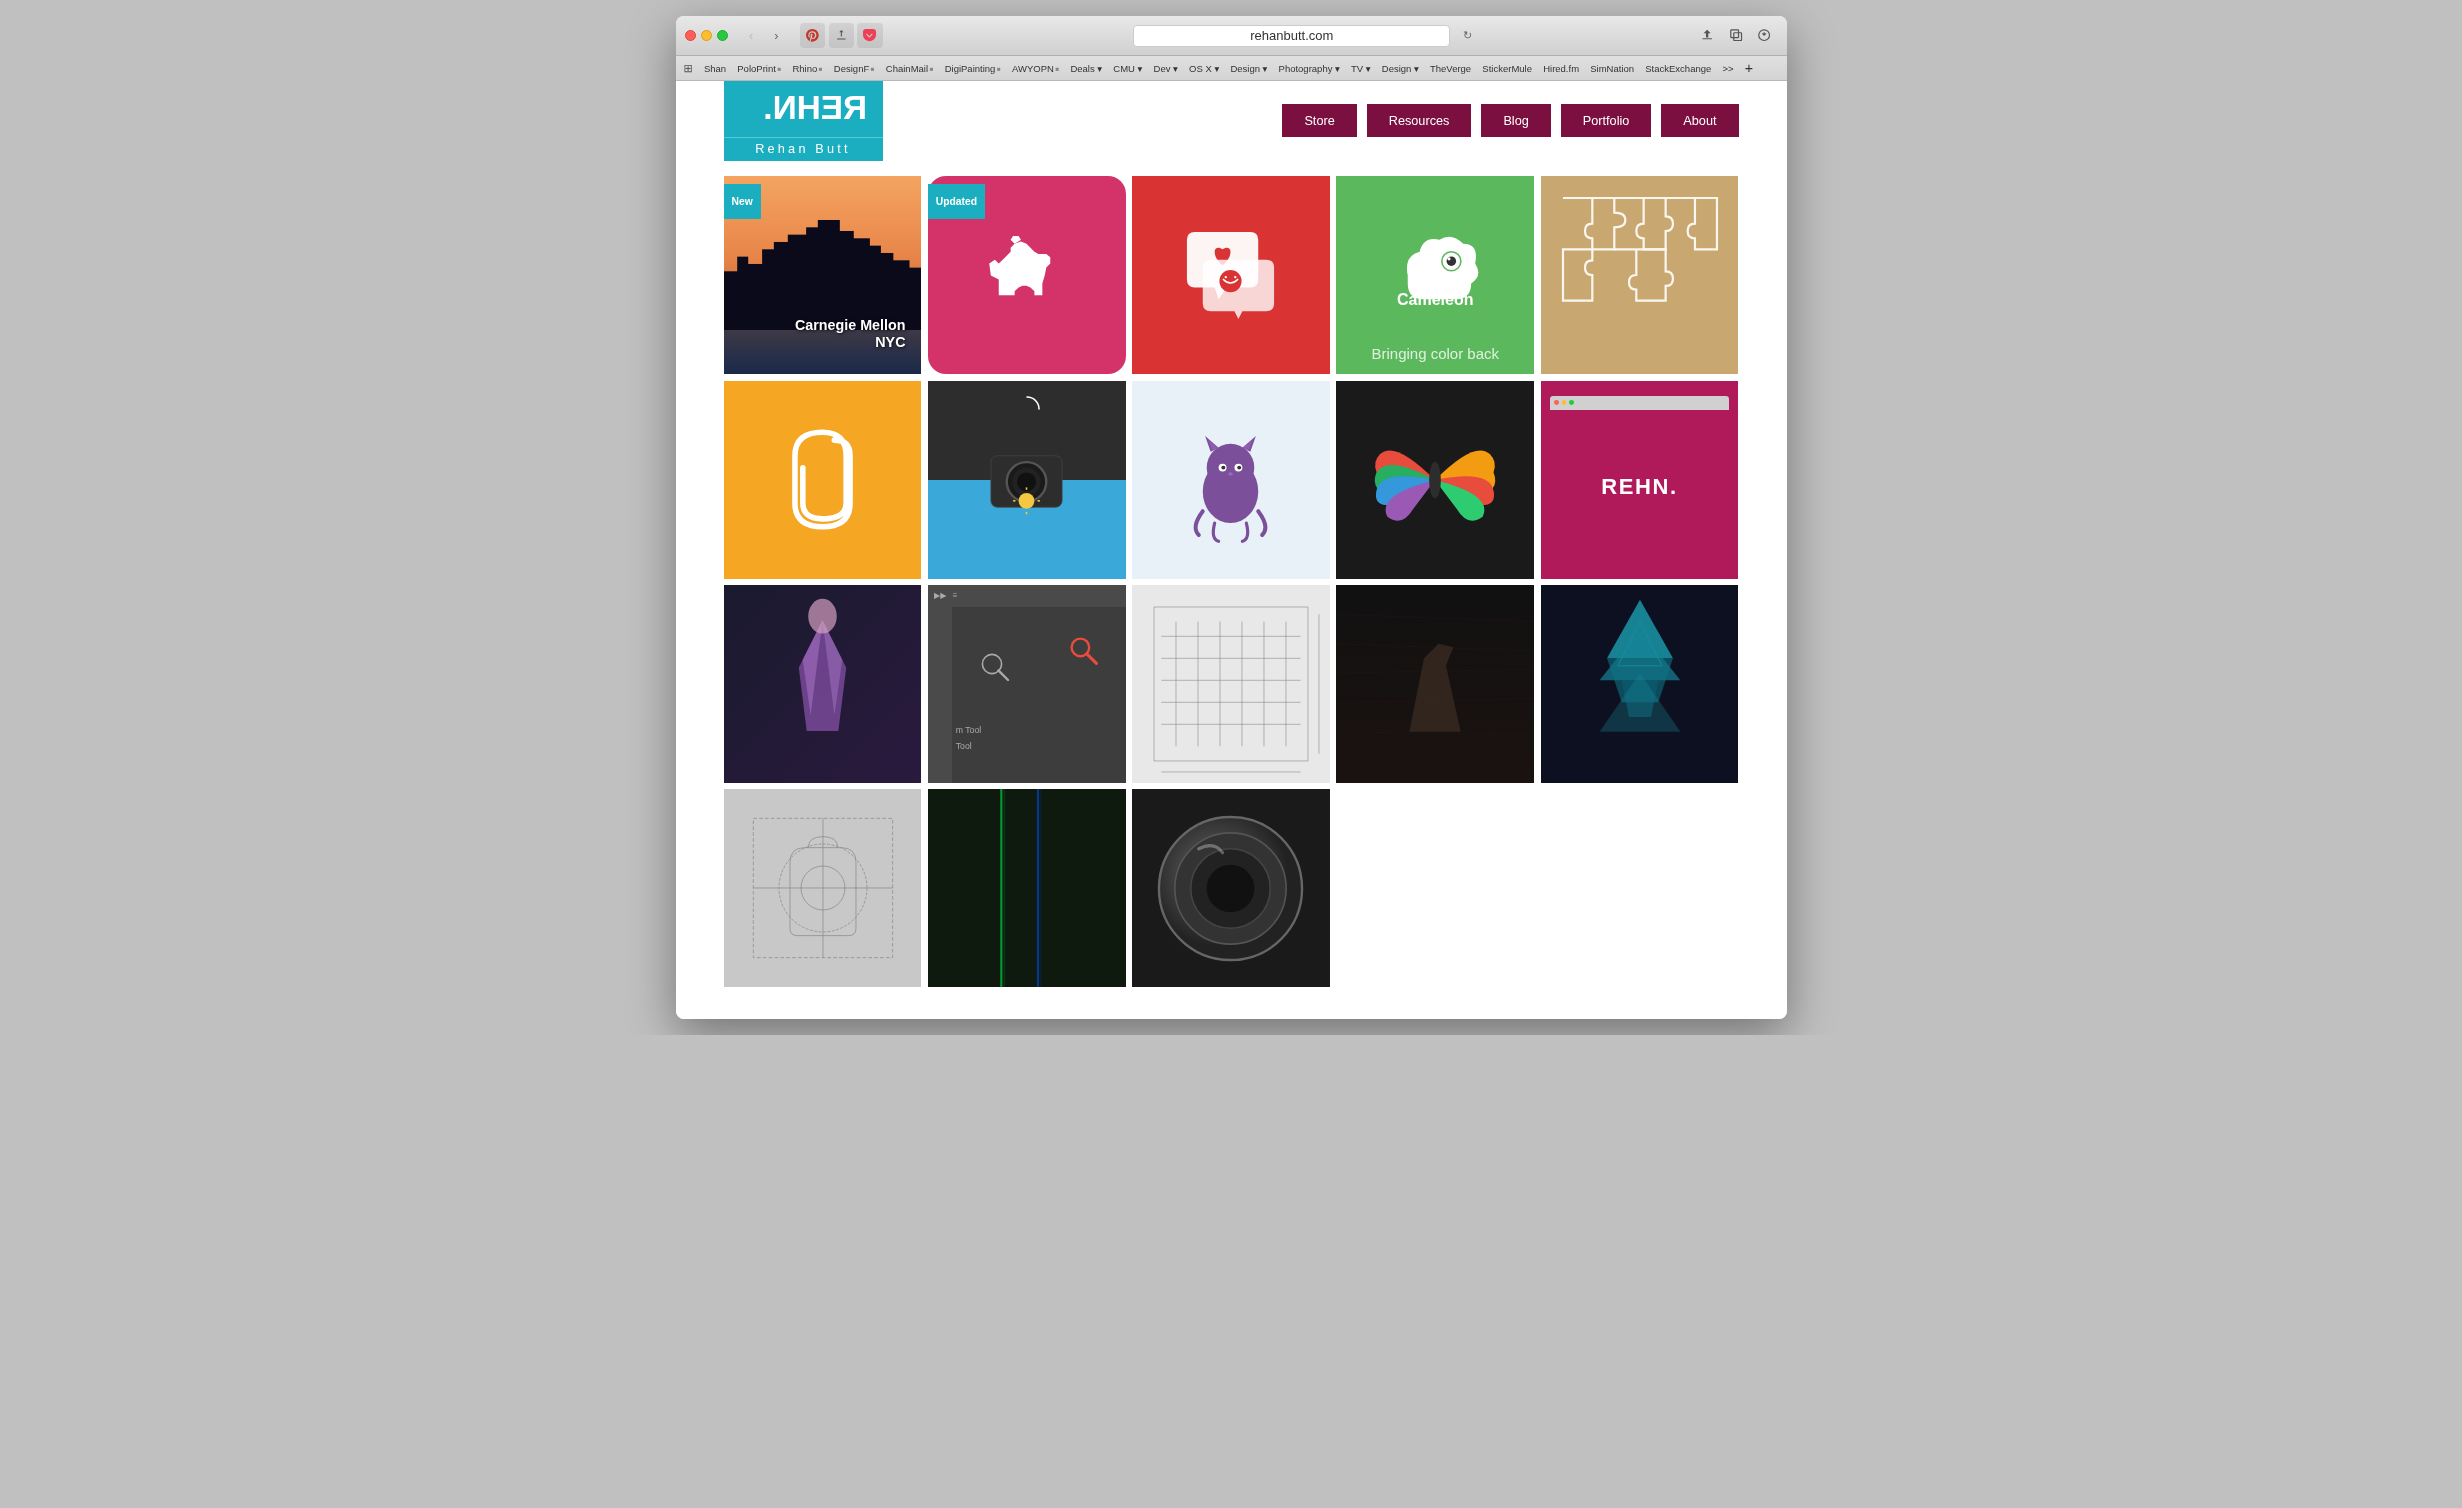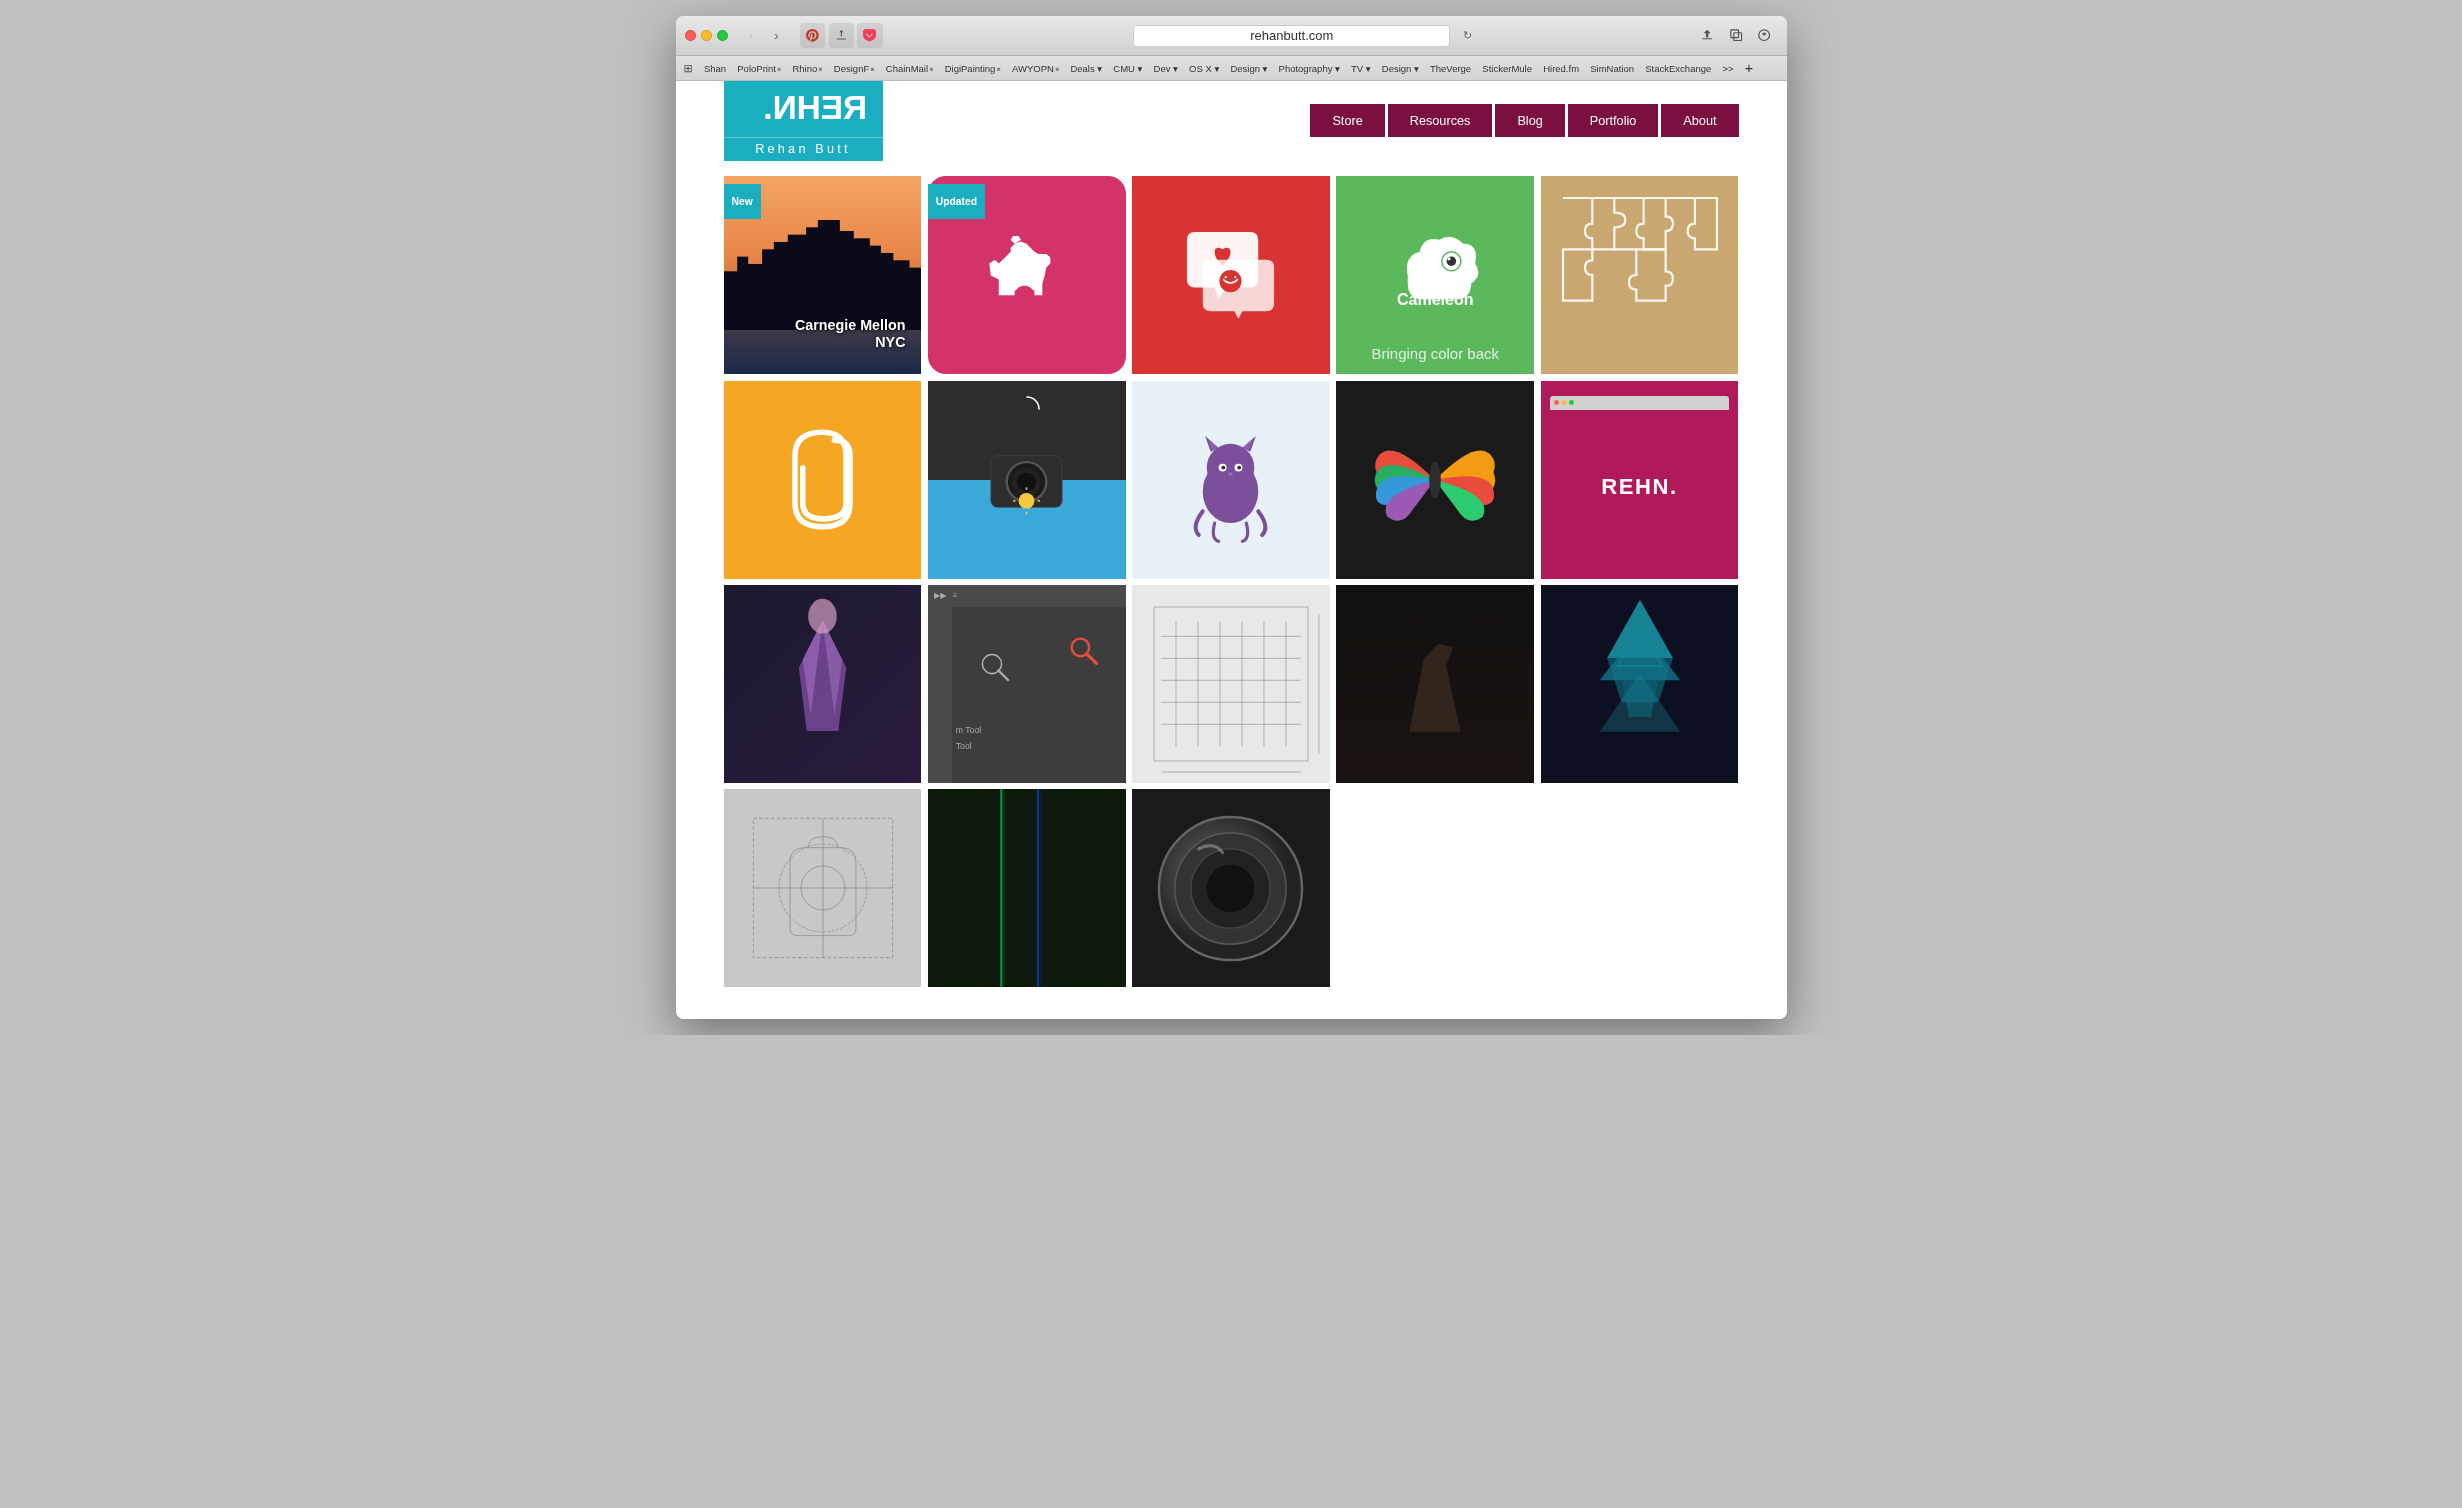--- a/index.html
+++ b/index.html
@@ -93,21 +93,21 @@
       height: 24px;
       display: flex;
       align-items: center;
       justify-content: center;
       color: white;
       font-size: 12.7px;
       letter-spacing: 3.2px;
       border-top: 0.8px solid rgba(255,255,255,0.3);
     }
 
-    .main-nav { display: flex; gap: 3px; }
+    .main-nav { display: flex; gap: 10px; }
     .nav-btn {
       background: #7b1040;
       color: white;
       border: none;
       padding: 9.5px 22px;
       font-size: 12.7px;
       cursor: pointer;
       font-family: inherit;
     }
 

